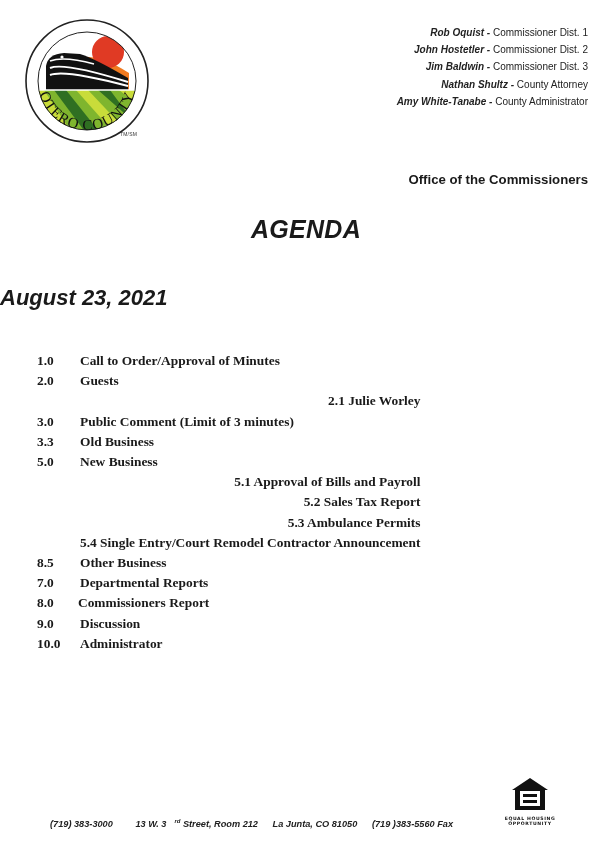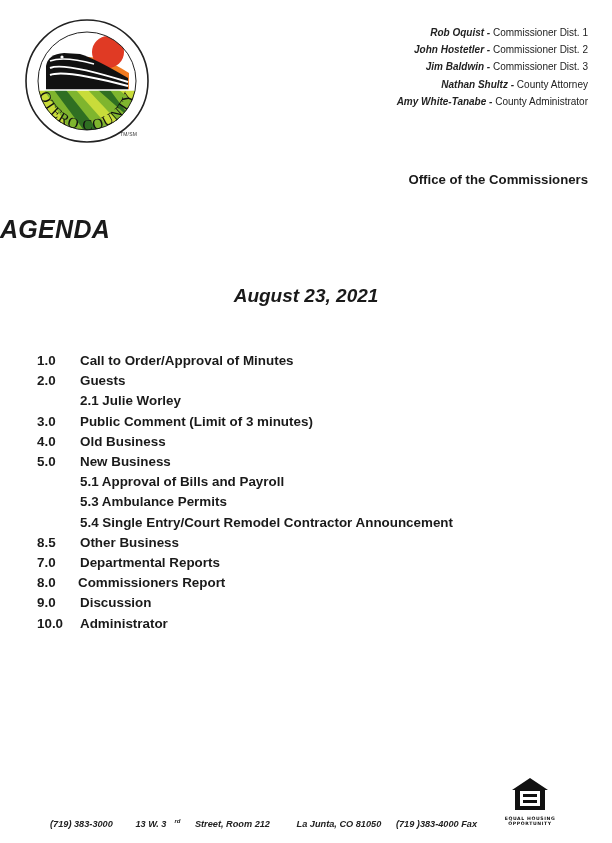--- a/index.html
+++ b/index.html
@@ -50,54 +50,55 @@
       font-size: 13.2px;
       font-weight: bold;
       color: #1a1a1a;
       margin-top: 29px;
     }
     .agenda-title {
       position: absolute;
       left: 0;
       width: 612px;
       top: 215px;
-      text-align: left;
+      text-align: center;
       font-size: 25px;
       font-weight: bold;
       font-style: italic;
       letter-spacing: 0.3px;
     }
     .agenda-date {
       position: absolute;
       left: 0;
       width: 612px;
       top: 285px;
-      text-align: center;
-      font-size: 19px;
+      font-size: 22px;
       font-weight: bold;
       font-style: italic;
     }
     .agenda-list {
       position: absolute;
       left: 37px;
       top: 351px;
       font-size: 13.4px;
       font-weight: bold;
       line-height: 20.2px;
       color: #1a1a1a;
+      font-family: Liberation Serif, serif;
     }
     .agenda-row {
       display: flex;
       white-space: nowrap;
     }
     .agenda-num {
       width: 43px;
     }
     .agenda-row.sub {
       padding-left: 43px;
+      justify-content: flex-end;
     }
     .footer {
       position: absolute;
       left: 50px;
       top: 818px;
       font-size: 9.2px;
       font-weight: bold;
       font-style: italic;
       color: #222;
       white-space: nowrap;
@@ -189,31 +190,34 @@
       <span>Guests</span>
     </div>
   <div class="agenda-row sub">
       <span>2.1 Julie Worley</span>
     </div>
   <div class="agenda-row">
       <span class="agenda-num">3.0</span>
       <span>Public Comment (Limit of 3 minutes)</span>
     </div>
   <div class="agenda-row">
-      <span class="agenda-num">4.0</span>
+      <span class="agenda-num">3.3</span>
       <span>Old Business</span>
     </div>
   <div class="agenda-row">
       <span class="agenda-num">5.0</span>
       <span>New Business</span>
     </div>
   <div class="agenda-row sub">
       <span>5.1 Approval of Bills and Payroll</span>
     </div>
   <div class="agenda-row sub">
+      <span>5.2 Sales Tax Report</span>
+    </div>
+  <div class="agenda-row sub">
       <span>5.3 Ambulance Permits</span>
     </div>
   <div class="agenda-row sub">
       <span>5.4 Single Entry/Court Remodel Contractor Announcement</span>
     </div>
   <div class="agenda-row">
       <span class="agenda-num">8.5</span>
       <span>Other Business</span>
     </div>
   <div class="agenda-row">
@@ -229,23 +233,23 @@
       <span>Discussion</span>
     </div>
   <div class="agenda-row">
       <span class="agenda-num">10.0</span>
       <span>Administrator</span>
     </div>
 </div>
 
 <div class="footer">
   <span>(719) 383-3000</span>
-  <span><span style="margin:8px">13 W. 3</span><sup>rd</sup><span style="margin:12px"> Street, Room 212</span></span>
+  <span><span style="margin:8px">13 W. 3</span><sup>rd</sup><span style="margin:0"> Street, Room 212</span></span>
   <span>La Junta, CO 81050</span>
-  <span>(719 )383-4000 Fax</span>
+  <span>(719 )383-5560 Fax</span>
 </div>
 
 <div class="eho">
   <svg width="40" height="36" viewBox="0 0 40 36">
     <path d="M 20 2 L 38 14 L 35 14 L 35 34 L 5 34 L 5 14 L 2 14 Z" fill="#111"></path>
     <rect x="10" y="15" width="20" height="15" fill="#fff"></rect>
     <rect x="13" y="18" width="14" height="3" fill="#111"></rect>
     <rect x="13" y="24" width="14" height="3" fill="#111"></rect>
   </svg>
   <div class="eho-text">EQUAL HOUSING</div>

